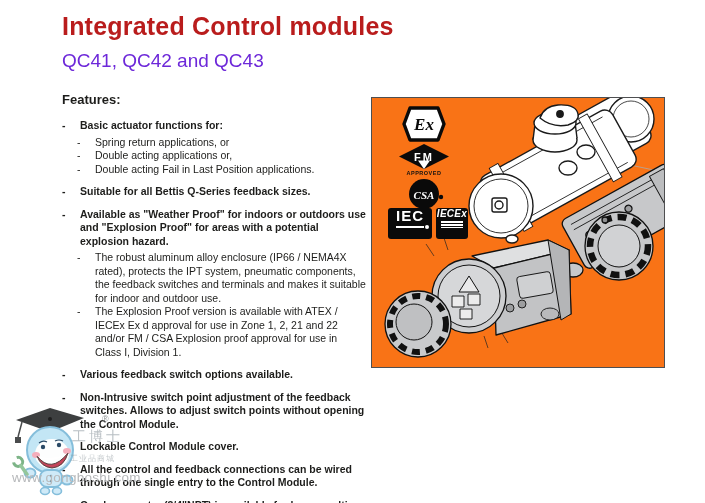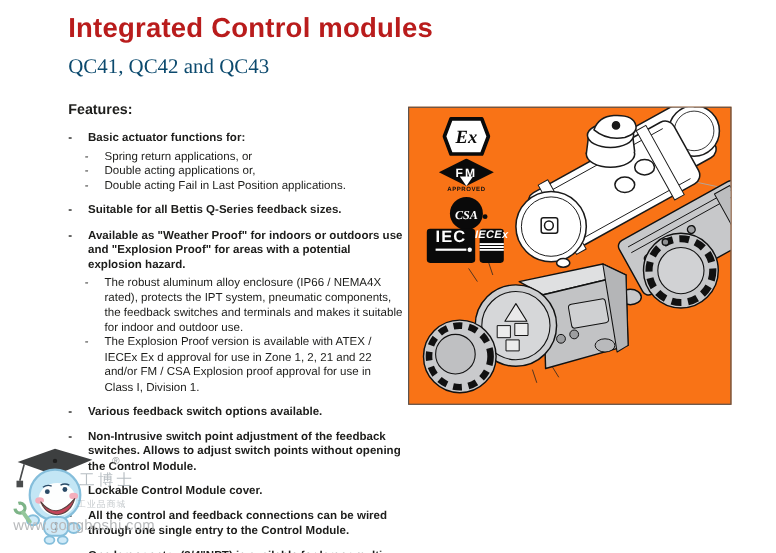--- a/index.html
+++ b/index.html
@@ -2,21 +2,21 @@
 <html><head>
 <meta charset="utf-8">
 <style>
   html,body{margin:0;padding:0;background:#ffffff;}
   .page{position:relative;width:705px;height:503px;background:#fff;overflow:hidden;
         font-family:"Liberation Sans", sans-serif;color:#1d1d1b;}
 
   
   .hdr{position:absolute;left:62px;top:12px;width:560px;}
   .hdr h1{margin:0;font-size:25px;line-height:28px;font-weight:bold;color:#b91c1c;letter-spacing:0.2px;}
-  .hdr h2{margin:10px 0 0 0;font-size:19px;line-height:21px;font-weight:normal;color:#0c4a6e;font-family:Liberation Serif, serif;}
+  .hdr h2{margin:10px 0 0 0;font-size:19px;line-height:21px;font-weight:normal;color:#6d28d9;}
 
   
   .features{position:absolute;left:62px;top:92px;width:304px;}
   .features h3{margin:0 0 12px 0;font-size:13px;font-weight:bold;}
   .flist{list-style:none;margin:0;padding:0;}
   .feat{display:flex;font-size:10.5px;line-height:13.5px;margin:0 0 9px 0;}
   .feat.bold{font-weight:bold;}
   .feat .dash{flex:none;width:18px;font-weight:bold;}
   .sublist{list-style:none;margin:-6px 0 9px 15px;padding:0;}
   .sublist .feat{margin:0;font-weight:normal;}
@@ -227,21 +227,21 @@
           <circle cx="33" cy="19" r="2.2" fill="#0a0a0a"></circle>
           <text x="16" y="21" text-anchor="middle" font-size="11" font-weight="bold" font-style="italic" font-family="Liberation Serif, serif" fill="#ffffff">CSA</text>
         </svg>
       </div>
 
       <div class="logo iecbox" style="left:16px;top:110px;width:44px;height:31px;">
         <span class="iec-label">IEC</span>
         <span class="iec-line"></span>
       </div>
 
-      <div class="logo iecbox" style="left:64px;top:110px;width:22px;height:31px;">
+      <div class="logo iecbox" style="left:64px;top:110px;width:32px;height:31px;">
         <span class="iecex-label">IECEx</span>
         <span class="iecex-lines"></span>
       </div>
     </div>
   </div>
 
   <div class="wmark">
     <svg width="82" height="92" viewBox="0 0 82 92">
 
       <polygon points="6,16 40,4 74,14 40,28" fill="#3d3f40"></polygon>

